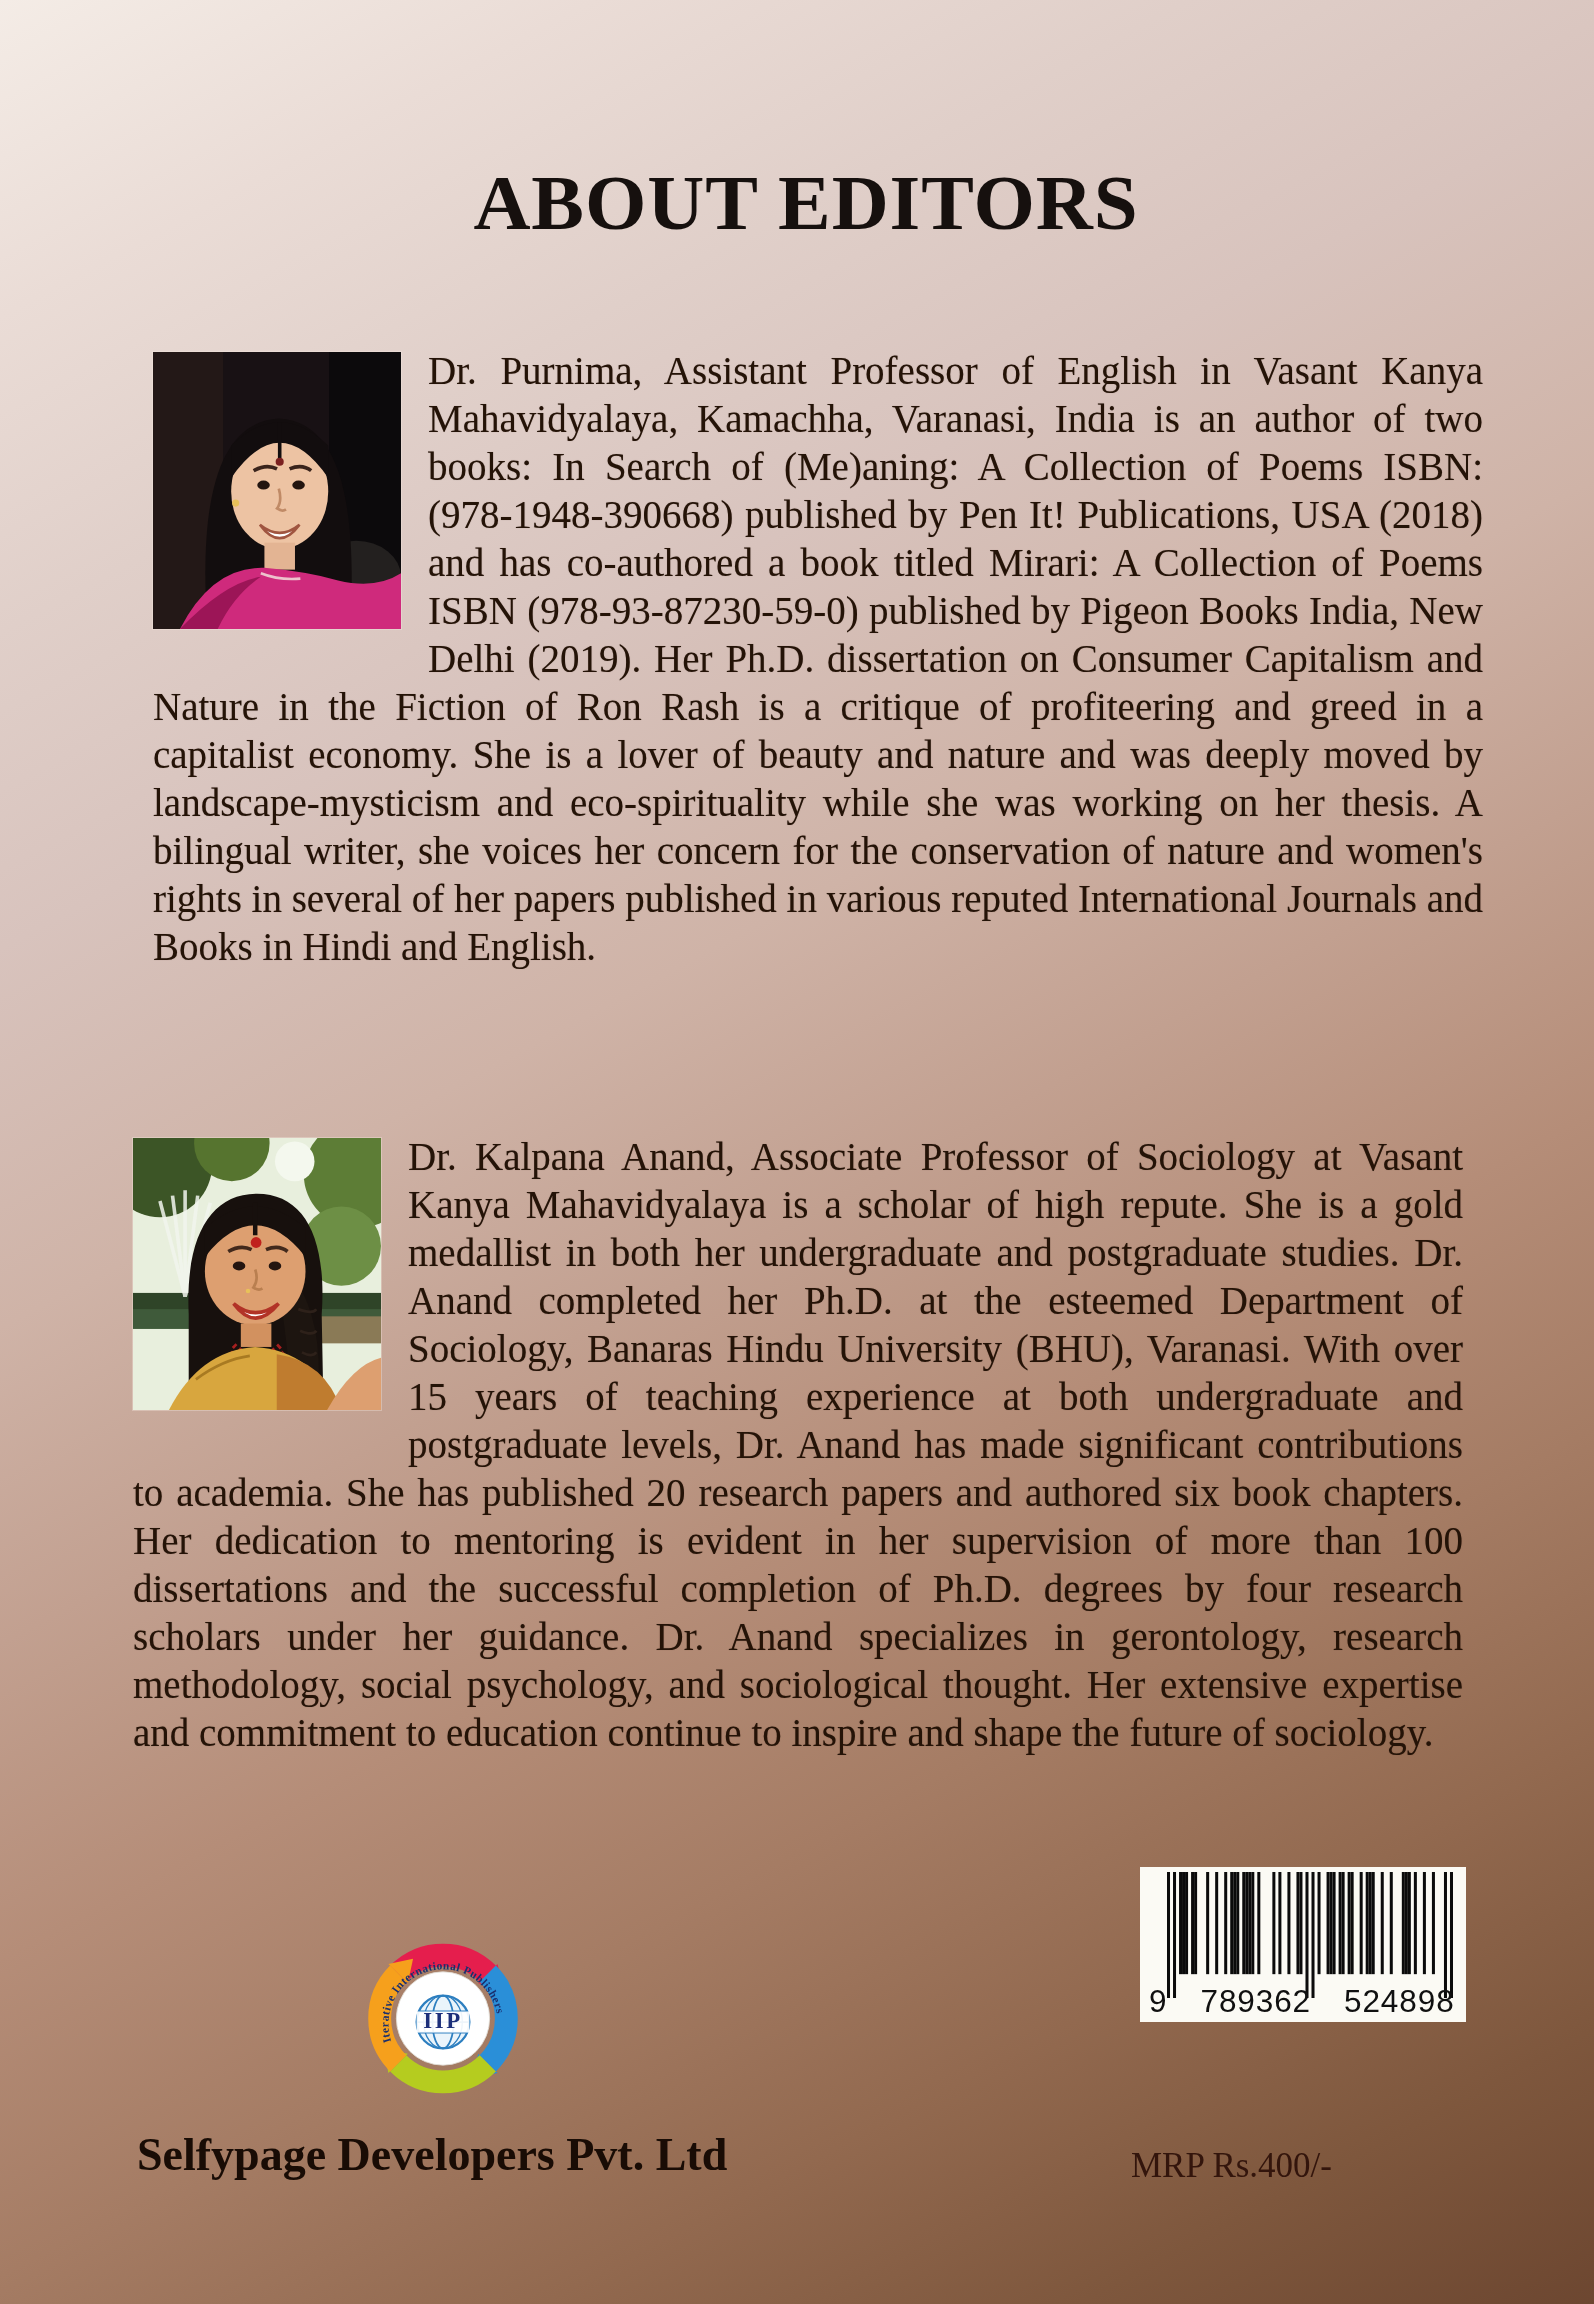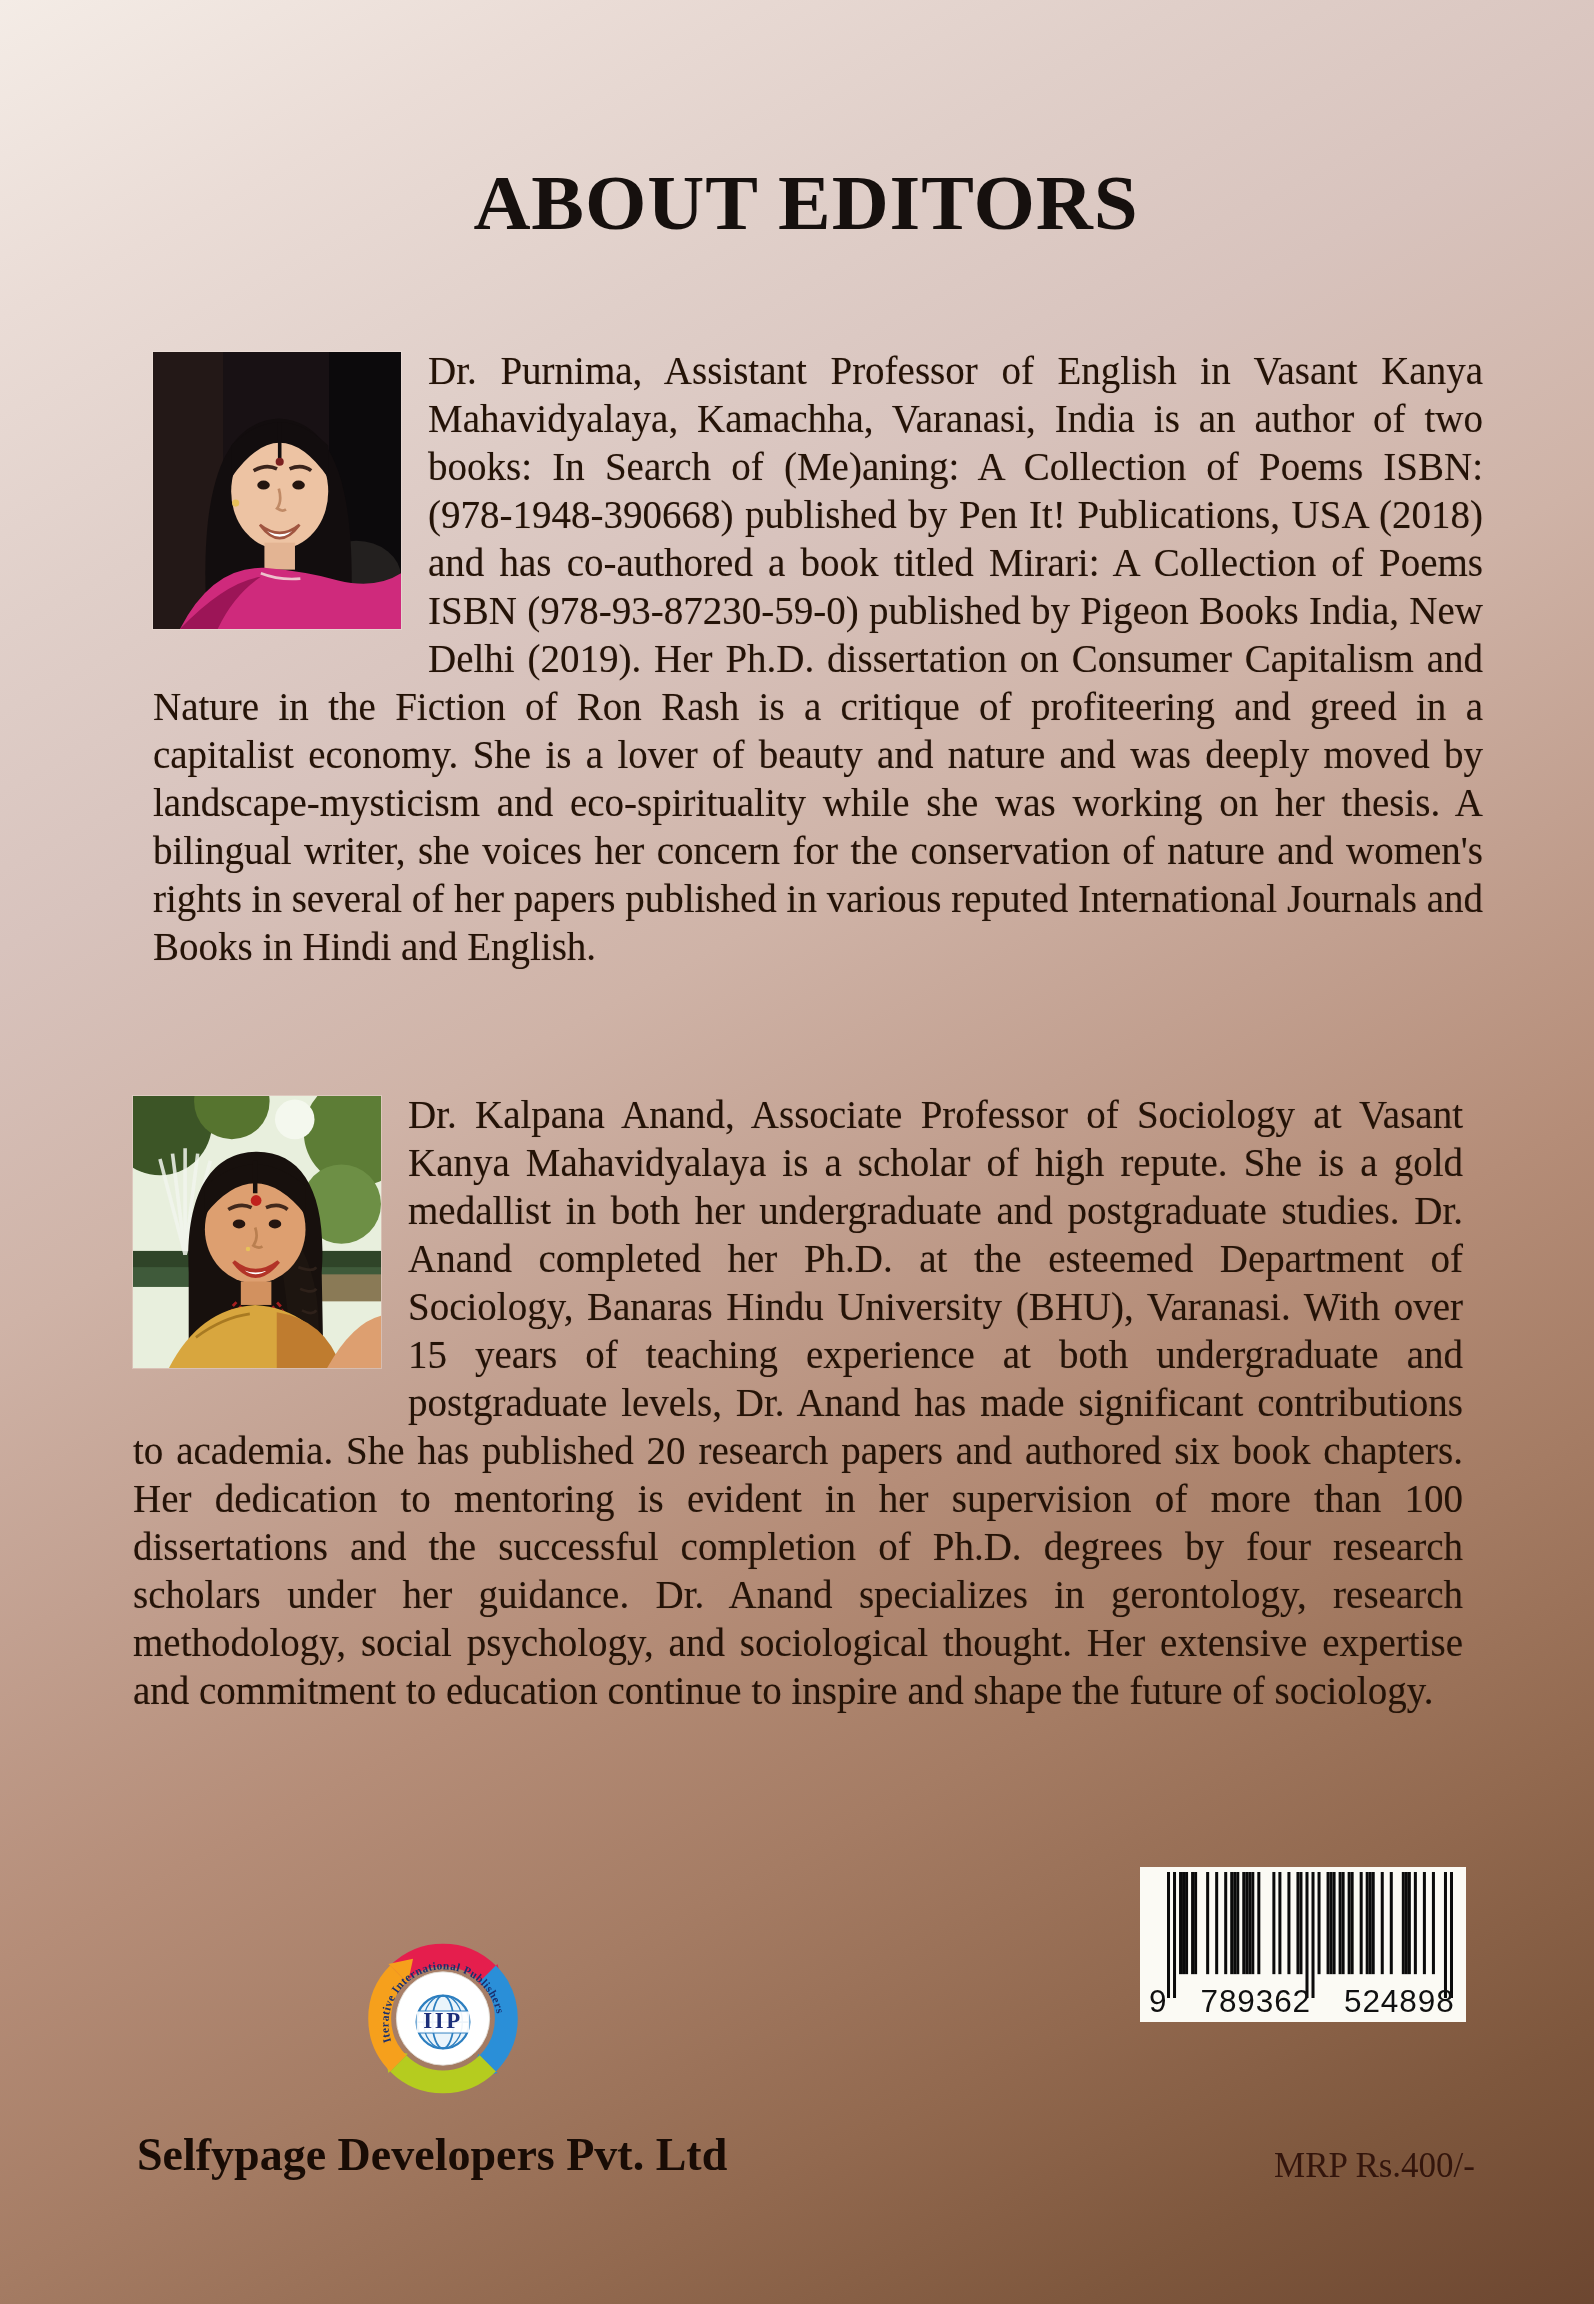--- a/index.html
+++ b/index.html
@@ -18,21 +18,21 @@
     position:absolute;top:158px;left:0;width:100%;
     text-align:center;font-size:79px;font-weight:bold;
     color:#16100e;letter-spacing:0.9px;
   }
   .bio{
     position:absolute;left:133px;width:1330px;
     text-align:justify;font-size:39px;line-height:48px;
     color:#241307;text-shadow:0 0 0.9px rgba(40,16,8,0.35);
   }
   #bio1{top:347px;margin-left:20px;}
-  #bio2{top:1091px;}
+  #bio2{top:1133px;}
   .photo{
     float:left;margin:5.4px 27px 10.8px 0;
     outline:0.9px solid rgba(245,235,225,0.35);
   }
   #bio1 .photo{width:248px;height:277px;}
   #bio2 .photo{width:248px;height:272px;}
   .photo svg{display:block;width:100%;height:100%;}
 
   
   .logo{position:absolute;left:355px;top:1923px;width:176px;height:191px;}
@@ -51,21 +51,21 @@
   }
   .bars{position:absolute;left:27px;top:5.4px;width:286px;height:126px;fill:#0b0b0b;}
   .bar-digits{
     position:absolute;left:9px;right:3.6px;bottom:1.8px;
     font-family:"Liberation Sans", sans-serif;
     font-size:31.5px;color:#101010;letter-spacing:0.9px;word-spacing:23.4px;
     white-space:nowrap;
   }
   .mrp-label{
     position:absolute;left:1131px;top:2146px;width:344px;
-    text-align:right;font-size:35px;color:#33150c;
+    text-align:left;font-size:35px;color:#33150c;
   }
 </style>
 </head>
 <body>
 
 <div class="cover">
 
   <div class="title">ABOUT EDITORS</div>
 
   <div class="bio" id="bio1">

